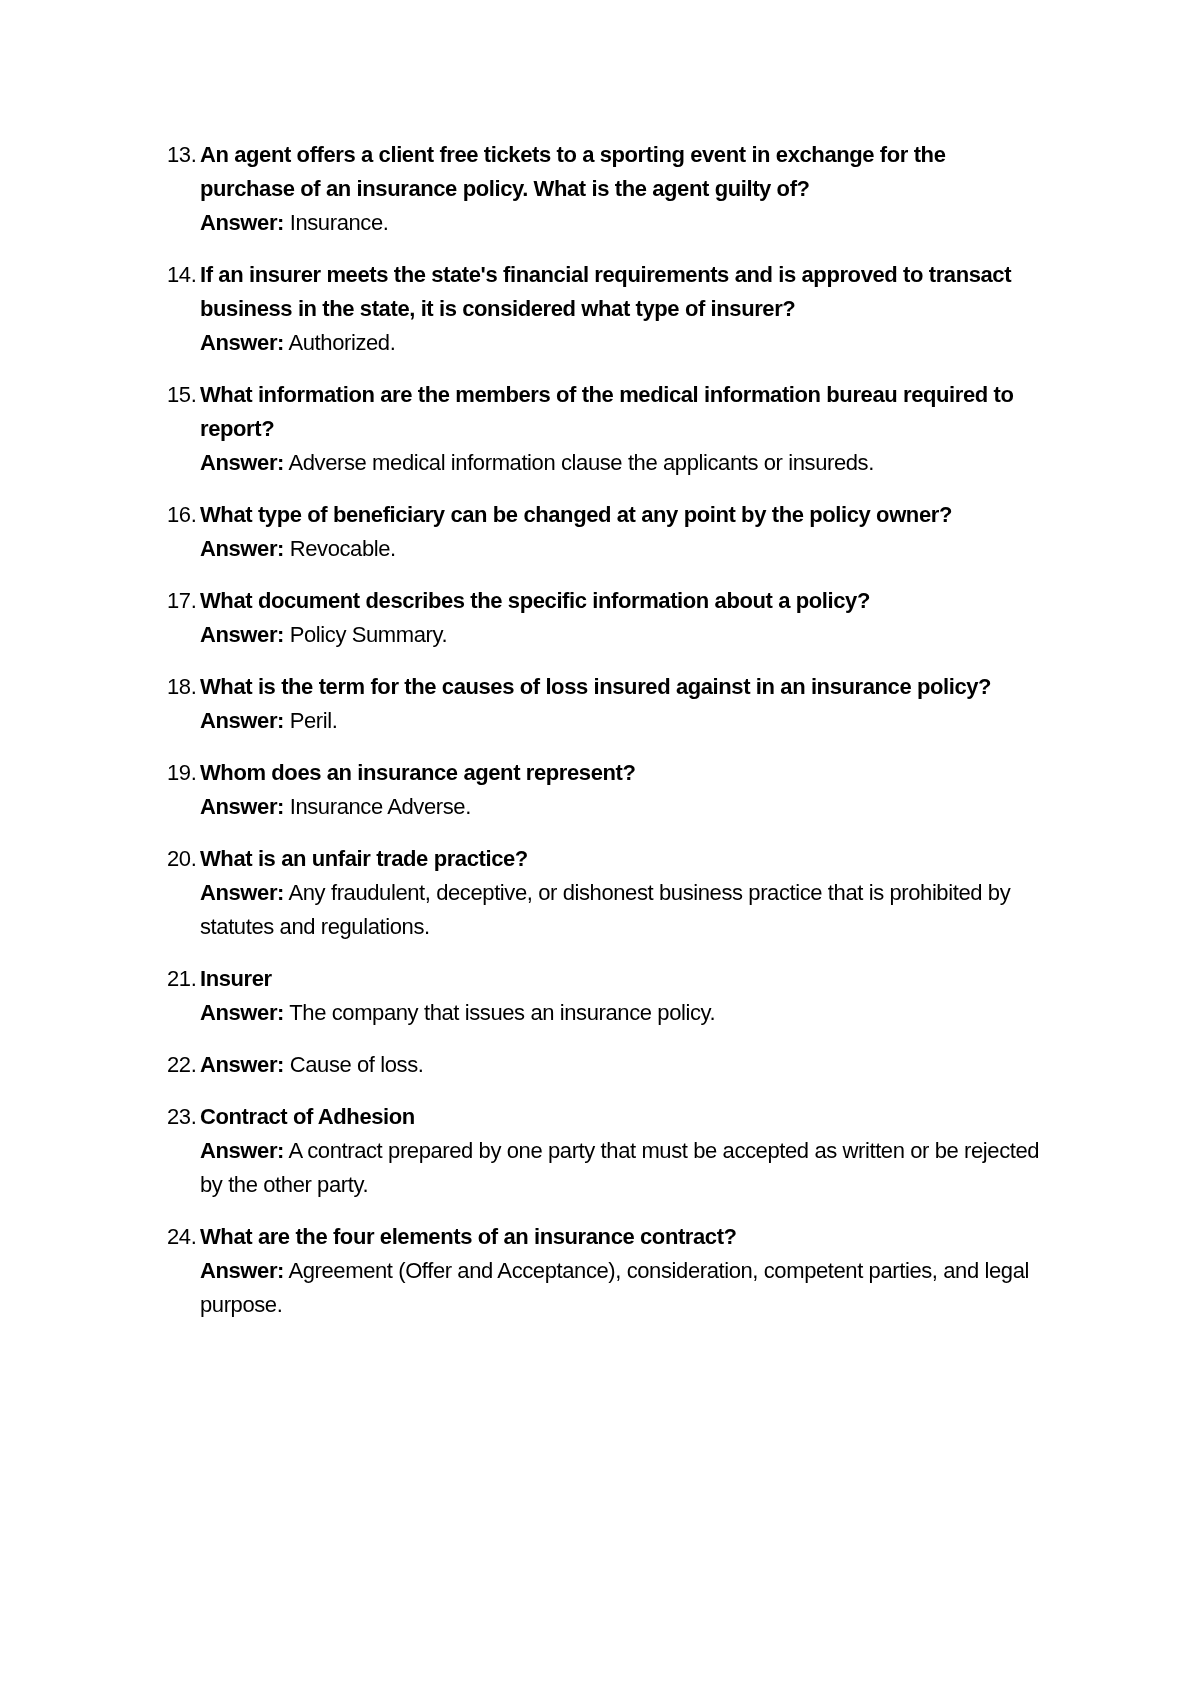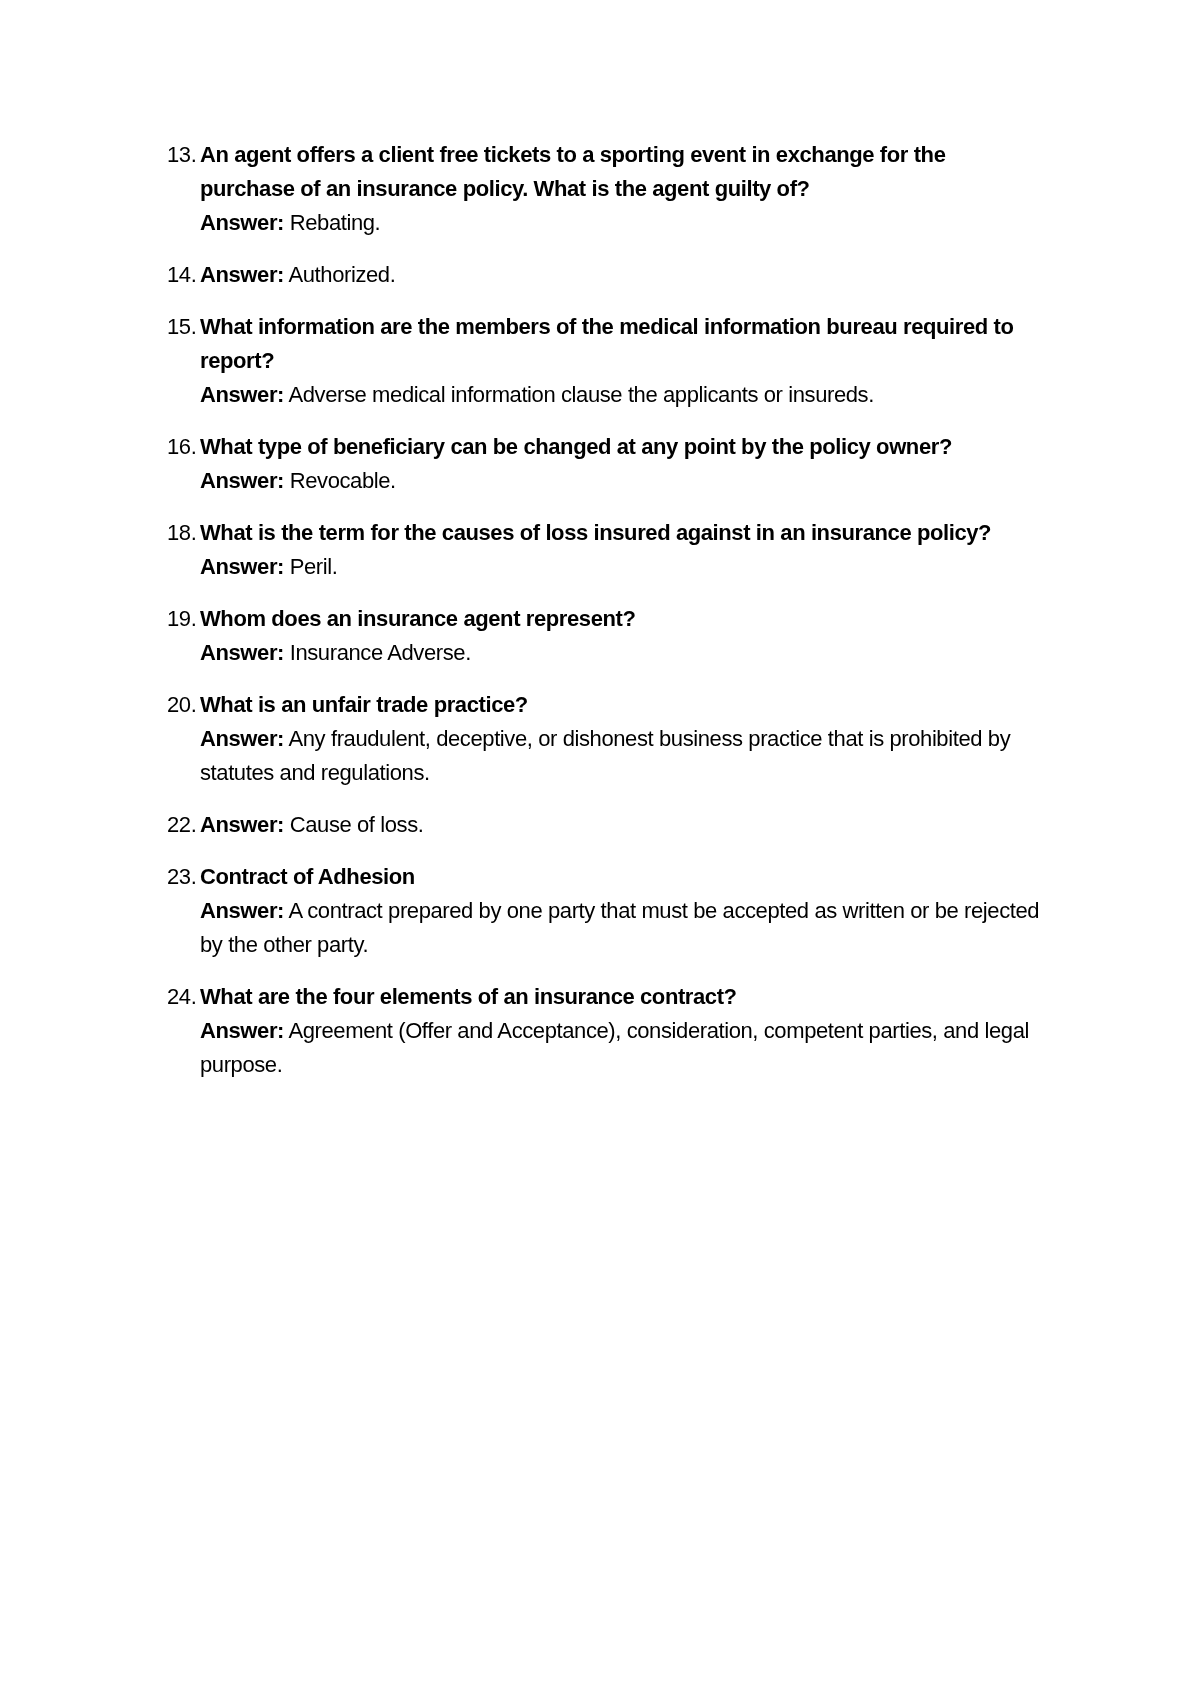--- a/index.html
+++ b/index.html
@@ -58,28 +58,29 @@
 
 <div class="page">
   <div class="qa-list">
 
     <div class="qa-item">
       <div class="qa-num">13.</div>
       <div class="qa-body">
         <div class="qa-question">An agent offers a client free tickets to a sporting event in exchange for the purchase of an insurance policy. What is the agent guilty of?</div>
         <div class="qa-answer">
           <span class="qa-answer-label">Answer:</span>
-          <span class="qa-answer-text">Rebating.</span>
+          <span class="qa-answer-text">Insurance.</span>
         </div>
       </div>
     </div>
 
     <div class="qa-item">
       <div class="qa-num">14.</div>
       <div class="qa-body">
+        <div class="qa-question">If an insurer meets the state's financial requirements and is approved to transact business in the state, it is considered what type of insurer?</div>
         <div class="qa-answer">
           <span class="qa-answer-label">Answer:</span>
           <span class="qa-answer-text">Authorized.</span>
         </div>
       </div>
     </div>
 
     <div class="qa-item">
       <div class="qa-num">15.</div>
       <div class="qa-body">
@@ -95,20 +96,30 @@
       <div class="qa-num">16.</div>
       <div class="qa-body">
         <div class="qa-question">What type of beneficiary can be changed at any point by the policy owner?</div>
         <div class="qa-answer">
           <span class="qa-answer-label">Answer:</span>
           <span class="qa-answer-text">Revocable.</span>
         </div>
       </div>
     </div>
 
+    <div class="qa-item">
+      <div class="qa-num">17.</div>
+      <div class="qa-body">
+        <div class="qa-question">What document describes the specific information about a policy?</div>
+        <div class="qa-answer">
+          <span class="qa-answer-label">Answer:</span>
+          <span class="qa-answer-text">Policy Summary.</span>
+        </div>
+      </div>
+    </div>
 
     <div class="qa-item">
       <div class="qa-num">18.</div>
       <div class="qa-body">
         <div class="qa-question">What is the term for the causes of loss insured against in an insurance policy?</div>
         <div class="qa-answer">
           <span class="qa-answer-label">Answer:</span>
           <span class="qa-answer-text">Peril.</span>
         </div>
       </div>
@@ -129,20 +140,30 @@
       <div class="qa-num">20.</div>
       <div class="qa-body">
         <div class="qa-question">What is an unfair trade practice?</div>
         <div class="qa-answer">
           <span class="qa-answer-label">Answer:</span>
           <span class="qa-answer-text">Any fraudulent, deceptive, or dishonest business practice that is prohibited by statutes and regulations.</span>
         </div>
       </div>
     </div>
 
+    <div class="qa-item">
+      <div class="qa-num">21.</div>
+      <div class="qa-body">
+        <div class="qa-question">Insurer</div>
+        <div class="qa-answer">
+          <span class="qa-answer-label">Answer:</span>
+          <span class="qa-answer-text">The company that issues an insurance policy.</span>
+        </div>
+      </div>
+    </div>
 
     <div class="qa-item">
       <div class="qa-num">22.</div>
       <div class="qa-body">
         <div class="qa-answer">
           <span class="qa-answer-label">Answer:</span>
           <span class="qa-answer-text">Cause of loss.</span>
         </div>
       </div>
     </div>

